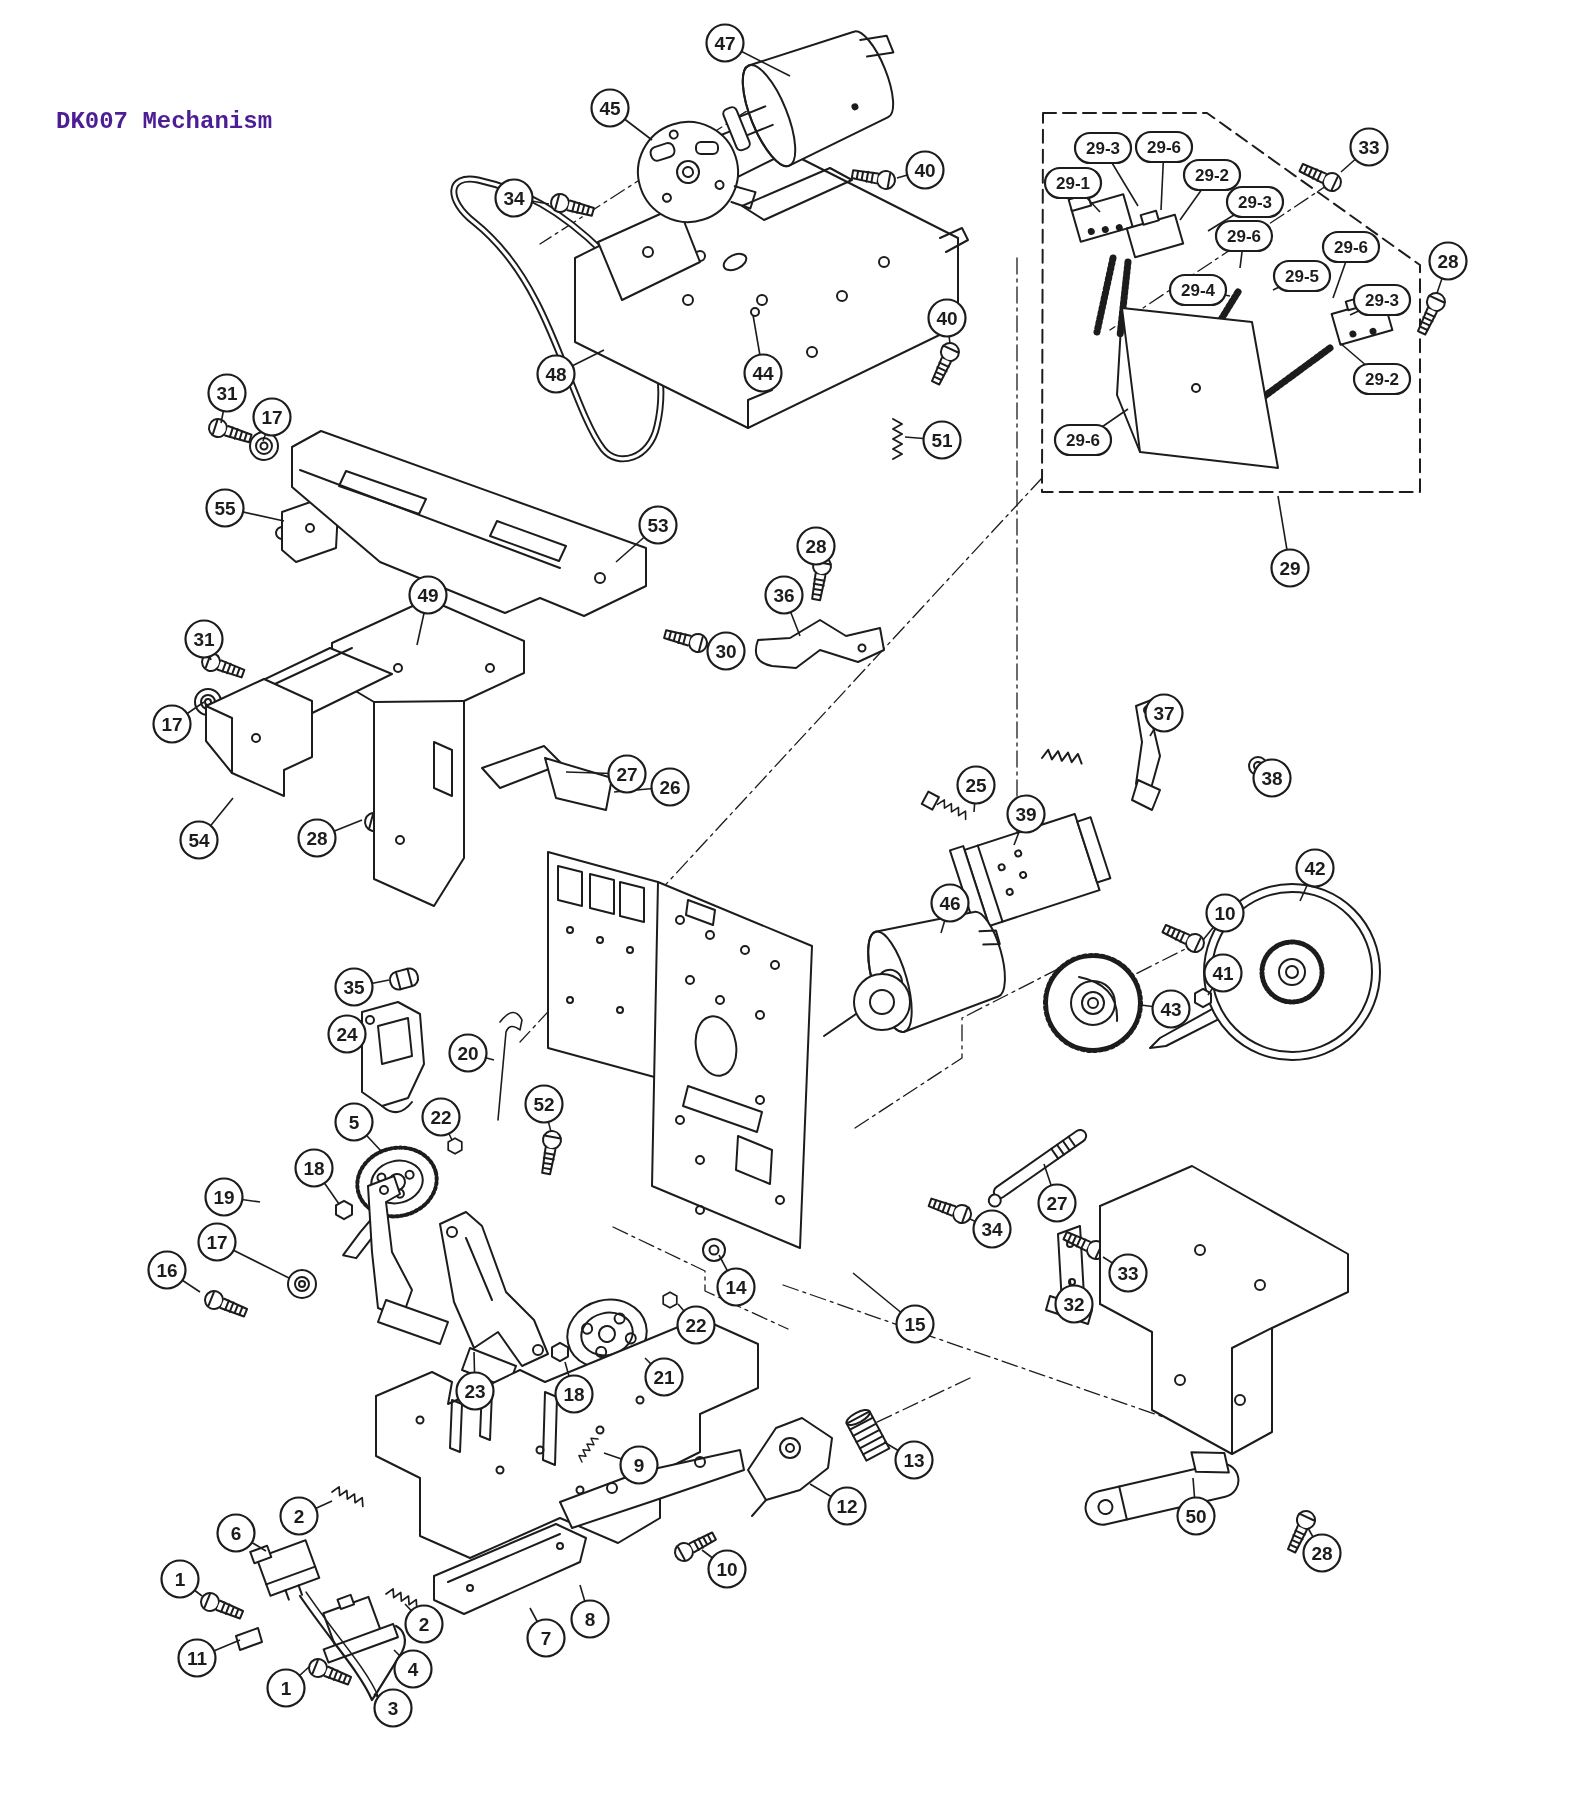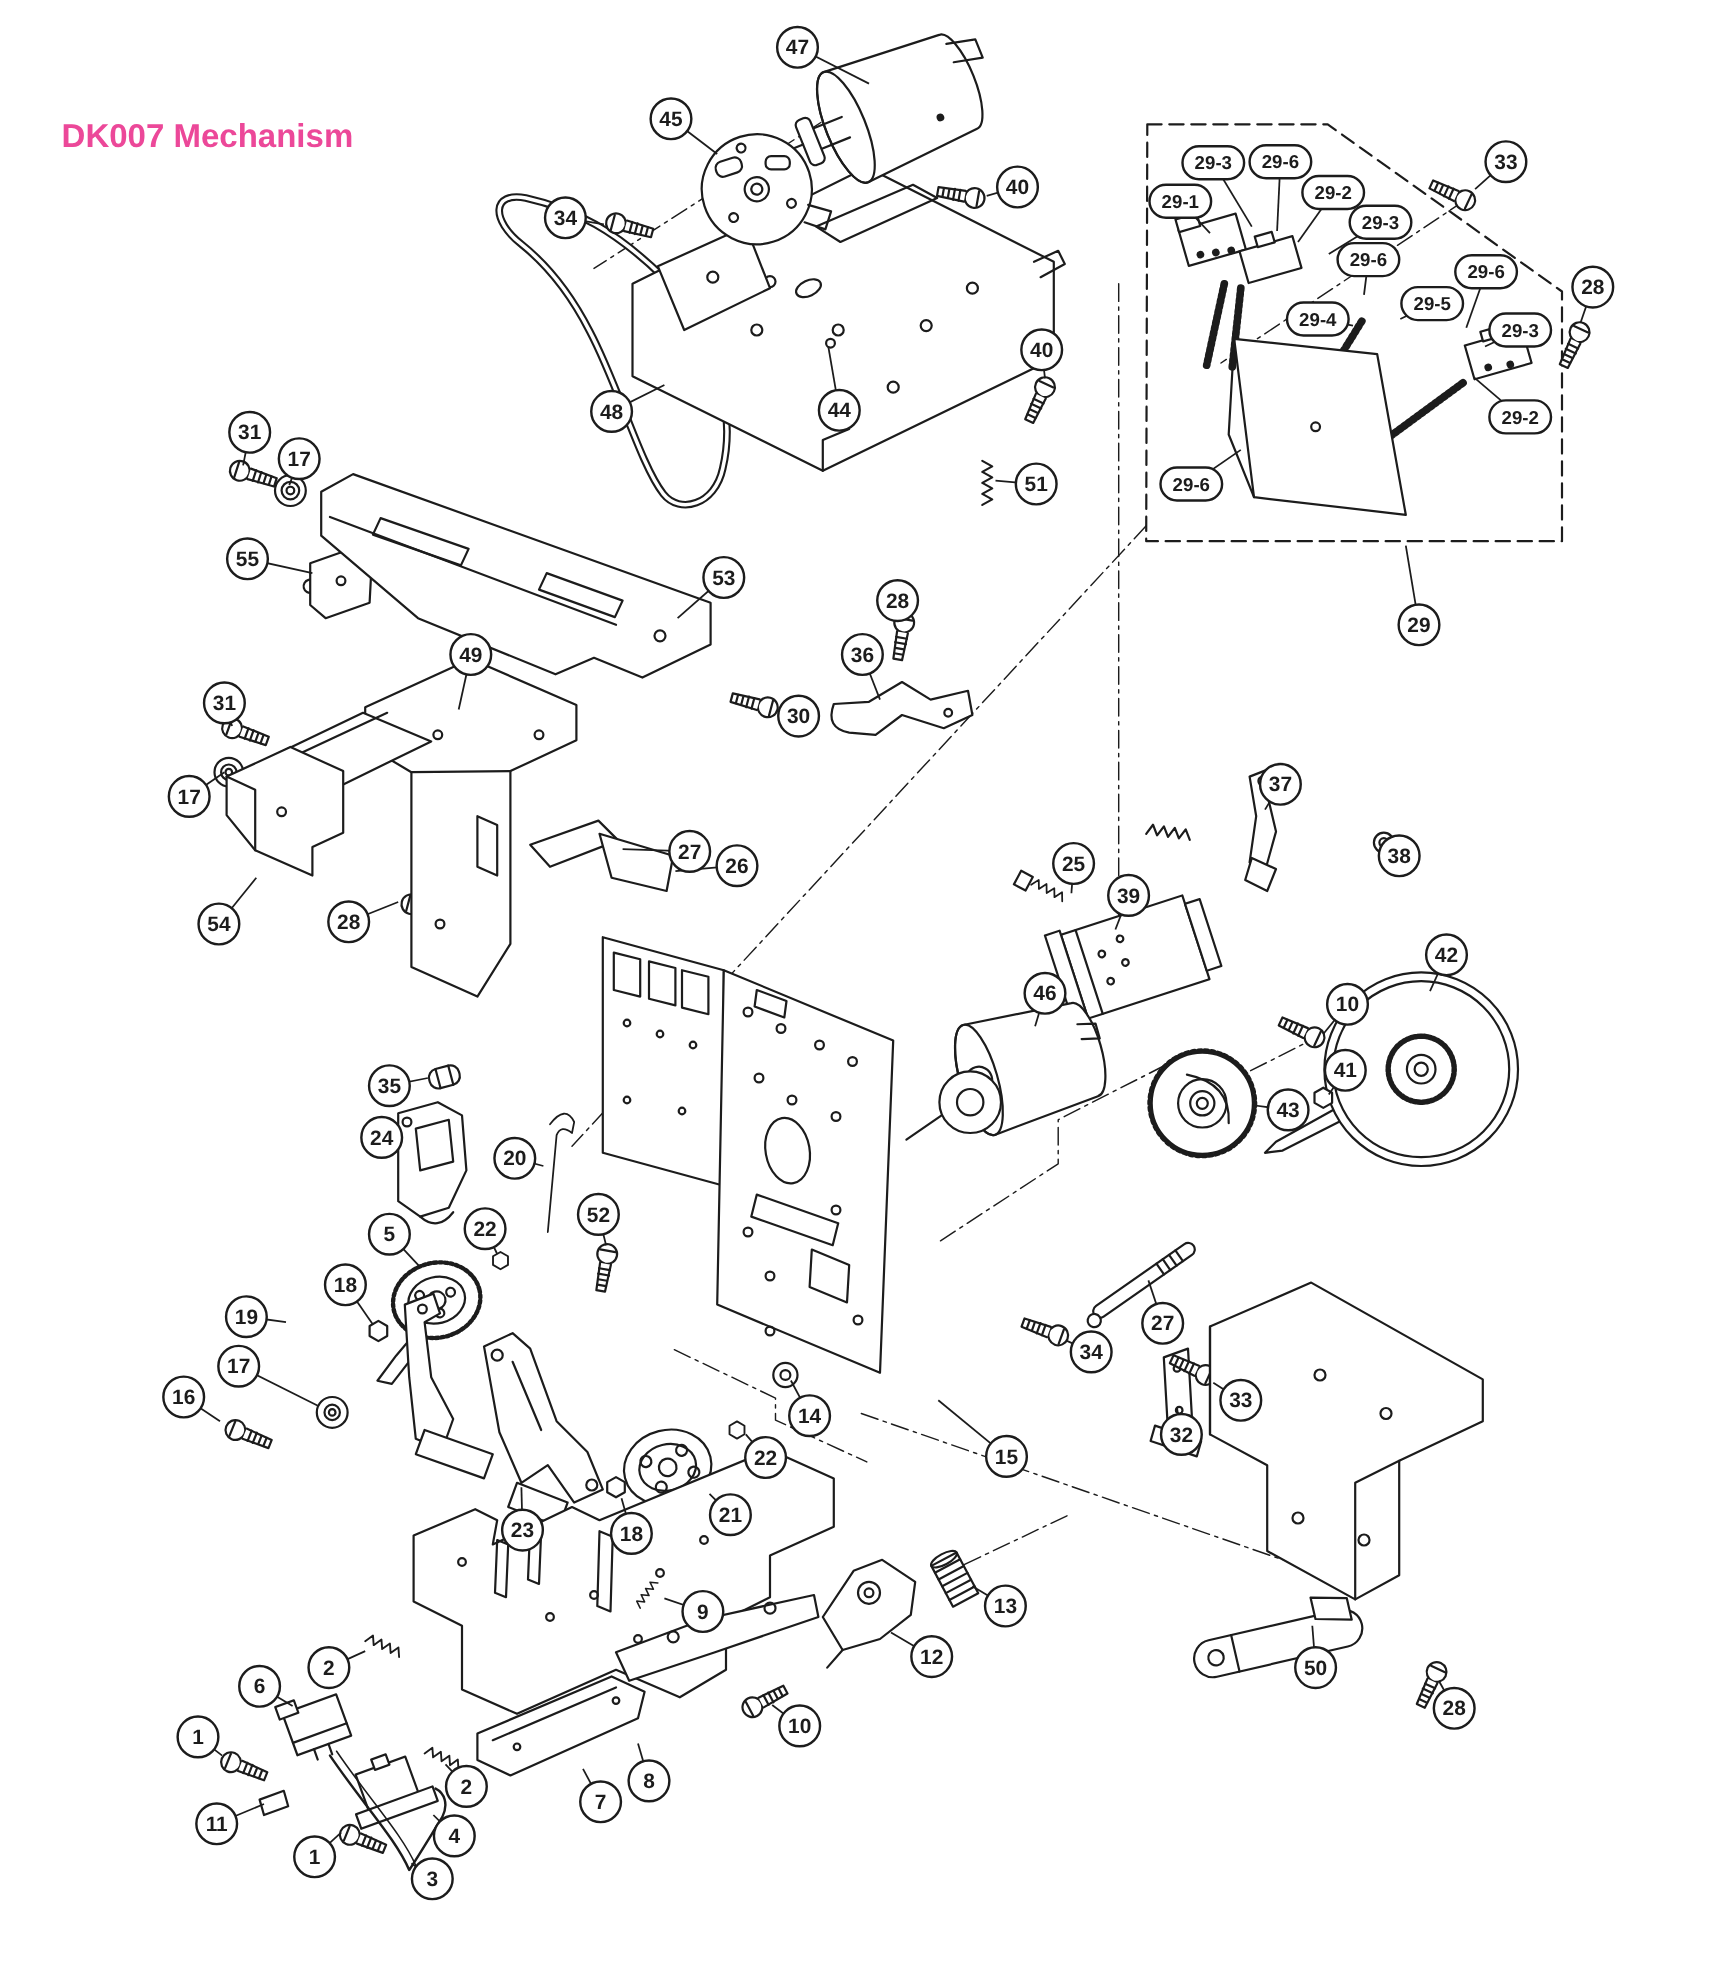--- a/index.html
+++ b/index.html
@@ -1,19 +1,19 @@
 <!DOCTYPE html>
 <html><head>
 <meta charset="utf-8">
 <style>
   html,body{margin:0;padding:0;background:#ffffff;}
   #page{position:relative;width:1575px;height:1800px;background:#ffffff;overflow:hidden;
         font-family:"Liberation Sans",sans-serif;}
-  #page-title{position:absolute;left:56px;top:108px;font-size:30px;font-weight:bold;
-        color:#ec4899;letter-spacing:0px;}
+  #page-title{position:absolute;left:56px;top:108px;font-size:24px;font-weight:bold;
+        color:#4c1d95;letter-spacing:0px;font-family:Liberation Mono, monospace;}
   #art,#overlay{position:absolute;left:0;top:0;}
   #overlay text{font-family:"Liberation Sans",sans-serif;font-weight:bold;}
 </style>
 </head>
 <body>
 
 <div id="page">
   <div id="page-title">DK007 Mechanism</div>
 
   <svg id="art" width="1575" height="1800" viewBox="0 0 1575 1800">

